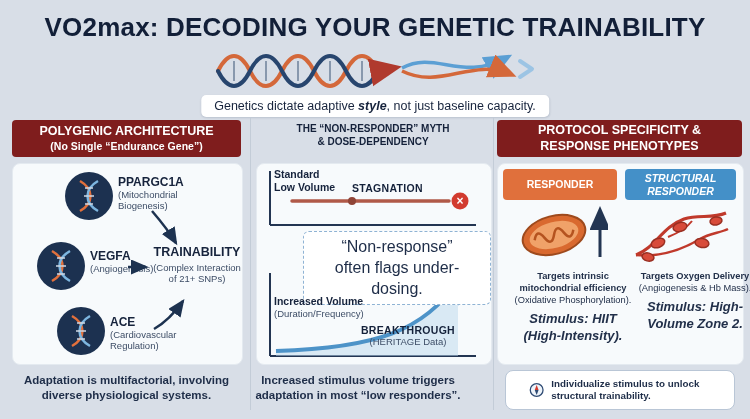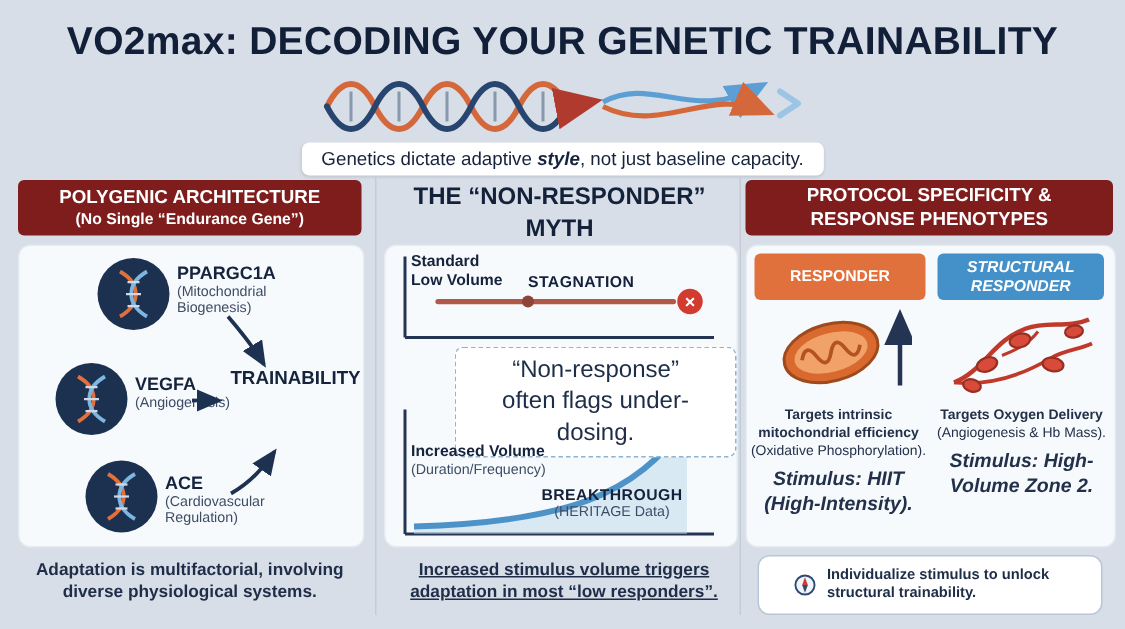--- a/index.html
+++ b/index.html
@@ -17,30 +17,30 @@
   .divider{width:1px;background:#c3ccd7;top:118px;height:292px;}
   .banner{background:#7f1d1d;border-radius:4px;color:#fff;display:flex;flex-direction:column;justify-content:center;text-align:center;}
   .banner .l1{font-size:12.5px;font-weight:bold;line-height:1.25;}
   .banner .l2{font-size:10.5px;font-weight:bold;line-height:1.25;}
   .panel{background:#f7fafc;border:1px solid #e4eaf0;border-radius:8px;}
   .gene-label .name{font-size:12px;font-weight:bold;line-height:1.1;}
   .gene-label .desc{font-size:9.5px;color:#3d4d66;line-height:1.15;margin-top:1px;}
   .trainability .t{font-size:12.5px;font-weight:bold;line-height:1.1;}
   .trainability .d{font-size:9.5px;color:#3d4d66;line-height:1.2;margin-top:2px;}
   .caption{font-size:11.5px;font-weight:600;line-height:1.3;color:#1e2d48;text-align:center;}
-  .mid-title{font-size:16px;font-weight:bold;line-height:1.3;text-align:center;color:#14213a;}
+  .mid-title{font-size:10px;font-weight:bold;line-height:1.3;text-align:center;color:#14213a;}
   .chart-label{font-size:10.5px;font-weight:bold;line-height:1.2;}
   .chart-sub{font-size:9.5px;font-weight:normal;color:#3d4d66;line-height:1.2;}
   .annot{font-size:10.5px;font-weight:bold;letter-spacing:.3px;color:#14213a;}
   .x-badge{width:16px;height:16px;line-height:16px;text-align:center;color:#fff;font-size:12px;font-weight:bold;}
   .callout{background:#fff;border:1.5px dashed #8fb3d4;border-radius:6px;padding:5px 20px;
     font-size:16px;text-align:center;line-height:1.3;color:#1e2d48;}
   .resp-head{border-radius:4px;color:#fff;display:flex;flex-direction:column;justify-content:center;text-align:center;}
   .resp-head div{font-size:10.5px;font-weight:bold;line-height:1.2;}
-  .resp-body{font-size:9.3px;line-height:1.3;text-align:center;color:#22304a;}
+  .resp-body{font-size:9.3px;line-height:1.3;text-align:center;color:#22304a;padding-left:14px;}
   .resp-body .b{font-weight:bold;}
   .stimulus{font-size:13px;font-weight:bold;font-style:italic;margin-top:5px;}
   .footer-box{background:#fff;border:1.5px solid #b9c6d6;border-radius:8px;display:flex;align-items:center;
     gap:7px;padding:0 23px;box-sizing:border-box;}
   .footer-box .txt{font-size:9.8px;font-weight:600;line-height:1.25;color:#1e2d48;}
 </style>
 </head>
 <body>
 
 <div class="abs title">VO2max: DECODING YOUR GENETIC TRAINABILITY</div>
@@ -117,20 +117,21 @@
   <div class="name">VEGFA</div>
   <div class="desc">(Angiogenesis)</div>
 </div>
 <div class="abs gene-label" style="left:110px;top:316px;width:110px;">
   <div class="name">ACE</div>
   <div class="desc">(Cardiovascular Regulation)</div>
 </div>
 
 <div class="abs trainability center" style="left:152px;top:246px;width:90px;">
   <div class="t">TRAINABILITY</div>
+  <div class="d">(Complex Interaction of 21+ SNPs)</div>
 </div>
 
 <svg class="abs" style="left:12px;top:163px;" width="229" height="200" viewBox="0 0 229 200">
   <defs>
     <marker id="mNavy" markerWidth="8" markerHeight="8" refX="6" refY="3" orient="auto">
         <path d="M0,0 L7,3 L0,6 Z" fill="#1d3250"></path>
       </marker>
   </defs>
   <path d="M140,48 C152,62 158,70 164,80" stroke="#1d3250" stroke-width="2.5" fill="none" marker-end="url(#mNavy)"></path>
   <path d="M116,104 L134,104" stroke="#1d3250" stroke-width="2.5" fill="none" marker-end="url(#mNavy)"></path>
@@ -179,21 +180,21 @@
 
 <div class="abs" style="left:274px;top:295px;">
   <div class="chart-label">Increased Volume</div>
   <div class="chart-sub">(Duration/Frequency)</div>
 </div>
 <div class="abs center" style="left:352px;top:324px;width:112px;">
   <div class="annot">BREAKTHROUGH</div>
   <div class="chart-sub">(HERITAGE Data)</div>
 </div>
 
-<div class="abs caption" style="left:259px;top:373px;width:234px;text-decoration:underline;">
+<div class="abs caption" style="left:241px;top:373px;width:234px;">
   <div>Increased stimulus volume triggers</div>
   <div>adaptation in most “low responders”.</div>
 </div>
 
 <div class="abs banner" style="left:497px;top:120px;width:245px;height:37px;">
   <div class="l1">PROTOCOL SPECIFICITY &amp;</div>
   <div class="l1">RESPONSE PHENOTYPES</div>
 </div>
 
 <div class="abs panel" style="left:497px;top:163px;width:245px;height:200px;"></div>

